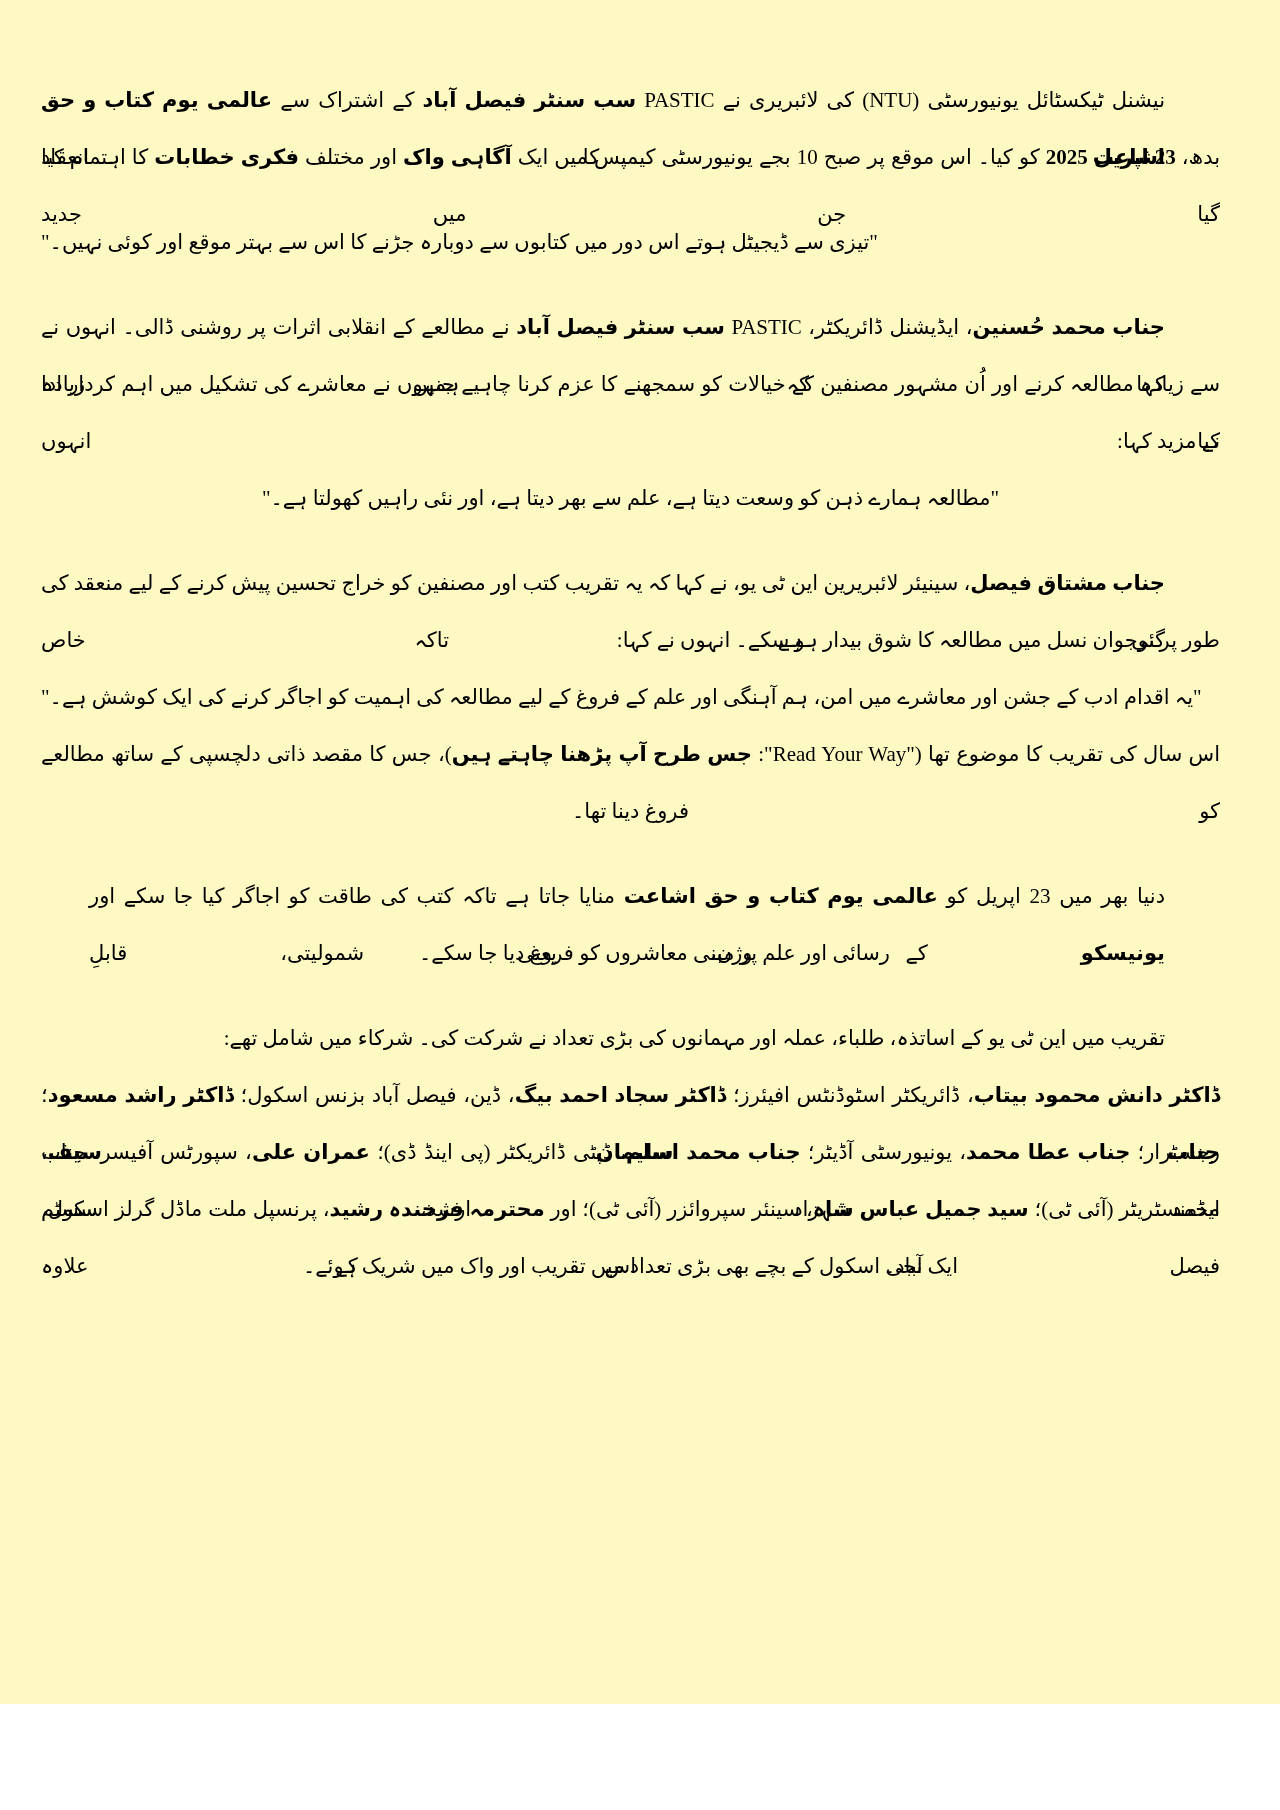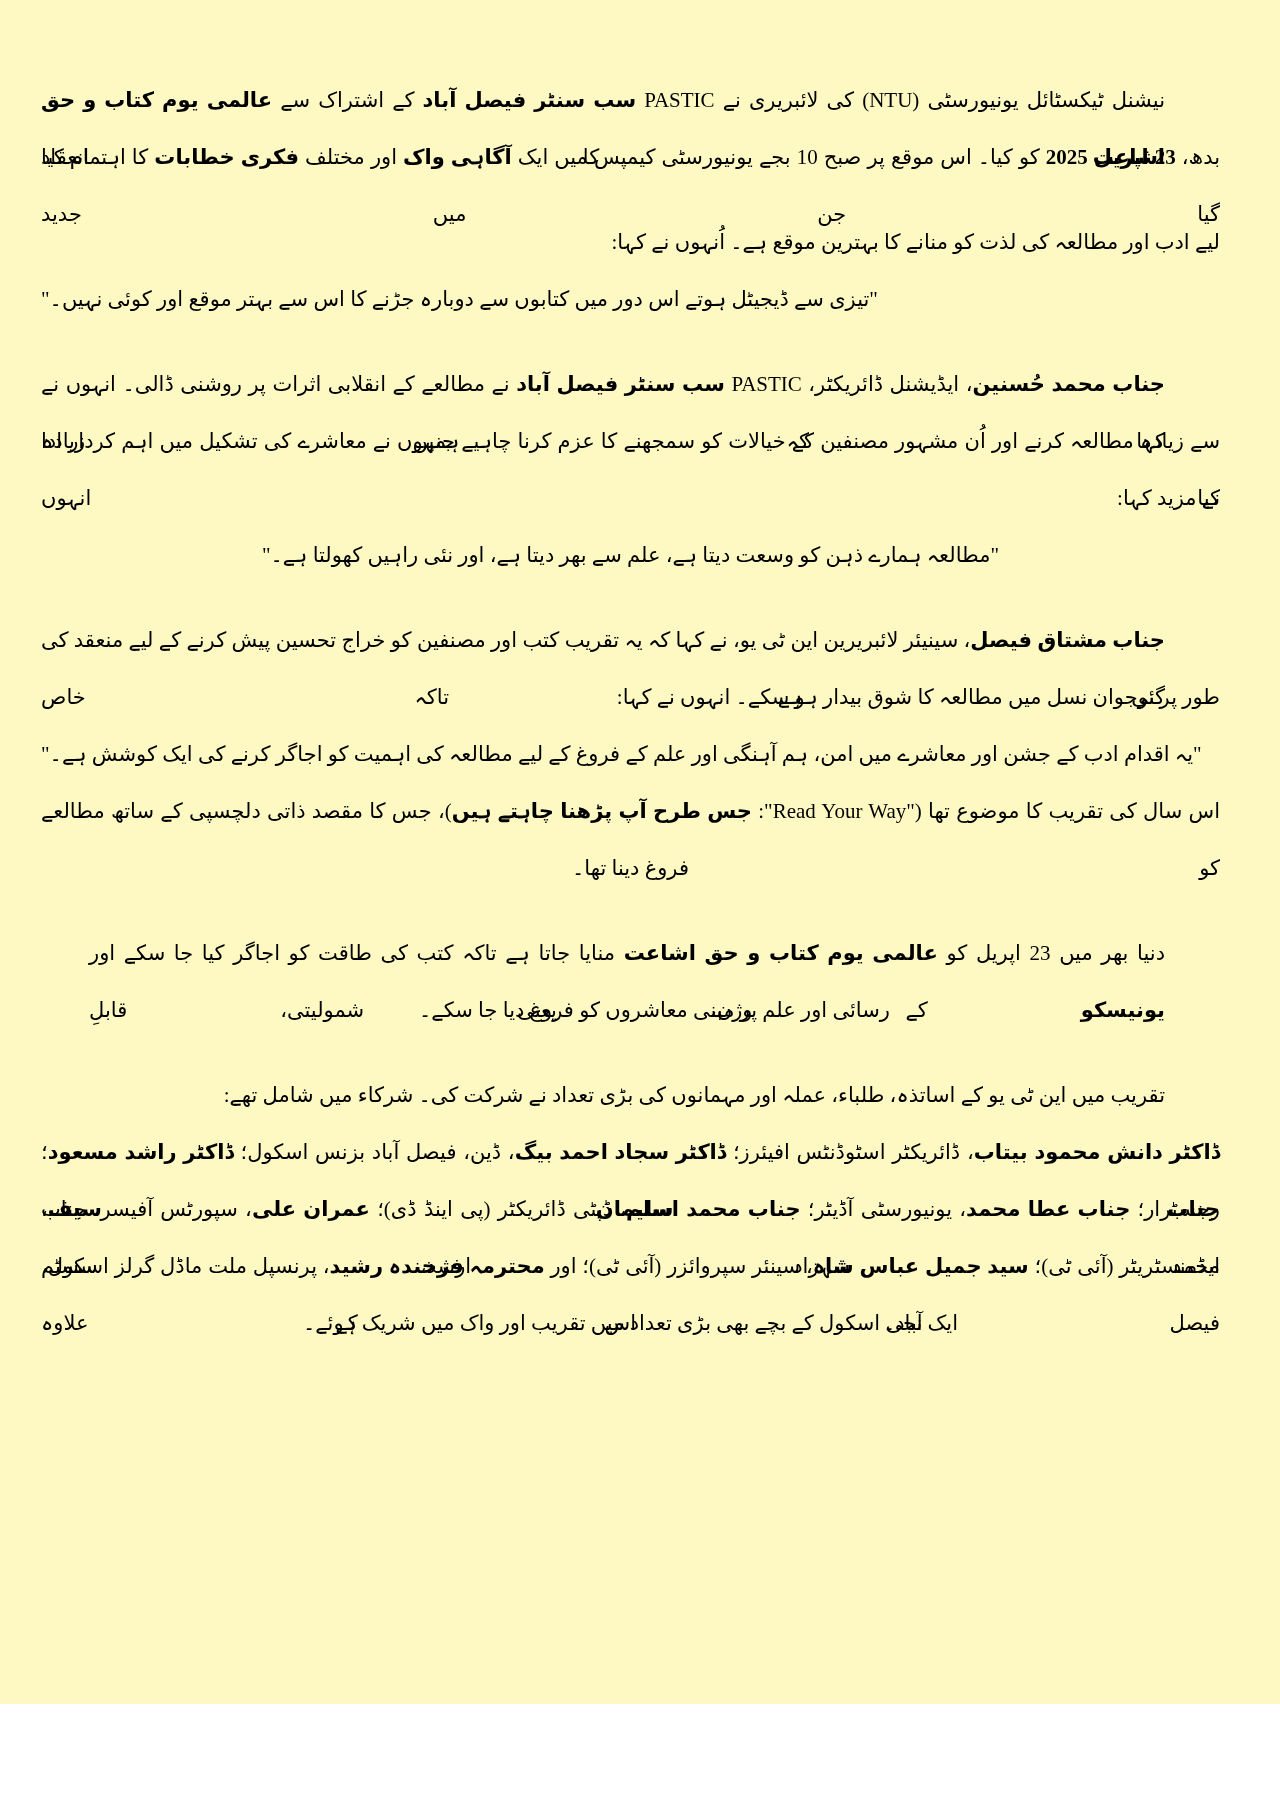--- a/index.html
+++ b/index.html
@@ -48,21 +48,20 @@
 </head>
 <body>
 
 <div class="page">
   <div>
       <div class="block">
         <div class="line justify indent"><span class="seg">نیشنل ٹیکسٹائل یونیورسٹی (NTU) کی لائبریری نے PASTIC </span><span class="seg bold">سب سنٹر فیصل آباد</span><span class="seg"> کے اشتراک سے </span><span class="seg bold">عالمی یوم کتاب و حق اشاعت</span><span class="seg"> کا انعقاد</span></div>
         <div class="line justify"><span class="seg">بدھ، </span><span class="seg bold">23 اپریل 2025</span><span class="seg"> کو کیا۔ اس موقع پر صبح 10 بجے یونیورسٹی کیمپس میں ایک </span><span class="seg bold">آگاہی واک</span><span class="seg"> اور مختلف </span><span class="seg bold">فکری خطابات</span><span class="seg"> کا اہتمام کیا گیا جن میں جدید</span></div>
       </div>
       <div class="block">
-        <div class="line right"><span class="seg">لیے ادب اور مطالعہ کی لذت کو منانے کا بہترین موقع ہے۔ اُنہوں نے کہا:</span></div>
         <div class="line left"><span class="seg">"تیزی سے ڈیجیٹل ہوتے اس دور میں کتابوں سے دوبارہ جڑنے کا اس سے بہتر موقع اور کوئی نہیں۔"</span></div>
       </div>
       <div class="block">
         <div class="line justify indent"><span class="seg bold">جناب محمد حُسنین</span><span class="seg">، ایڈیشنل ڈائریکٹر، PASTIC </span><span class="seg bold">سب سنٹر فیصل آباد</span><span class="seg"> نے مطالعے کے انقلابی اثرات پر روشنی ڈالی۔ انہوں نے کہا کہ ہمیں زیادہ</span></div>
         <div class="line justify"><span class="seg">سے زیادہ مطالعہ کرنے اور اُن مشہور مصنفین کے خیالات کو سمجھنے کا عزم کرنا چاہیے جنہوں نے معاشرے کی تشکیل میں اہم کردار ادا کیا۔ انہوں</span></div>
         <div class="line right"><span class="seg">نے مزید کہا:</span></div>
         <div class="line center"><span class="seg">"مطالعہ ہمارے ذہن کو وسعت دیتا ہے، علم سے بھر دیتا ہے، اور نئی راہیں کھولتا ہے۔"</span></div>
       </div>
       <div class="block">
         <div class="line justify indent"><span class="seg bold">جناب مشتاق فیصل</span><span class="seg">، سینیئر لائبریرین این ٹی یو، نے کہا کہ یہ تقریب کتب اور مصنفین کو خراج تحسین پیش کرنے کے لیے منعقد کی گئی ہے تاکہ خاص</span></div>

